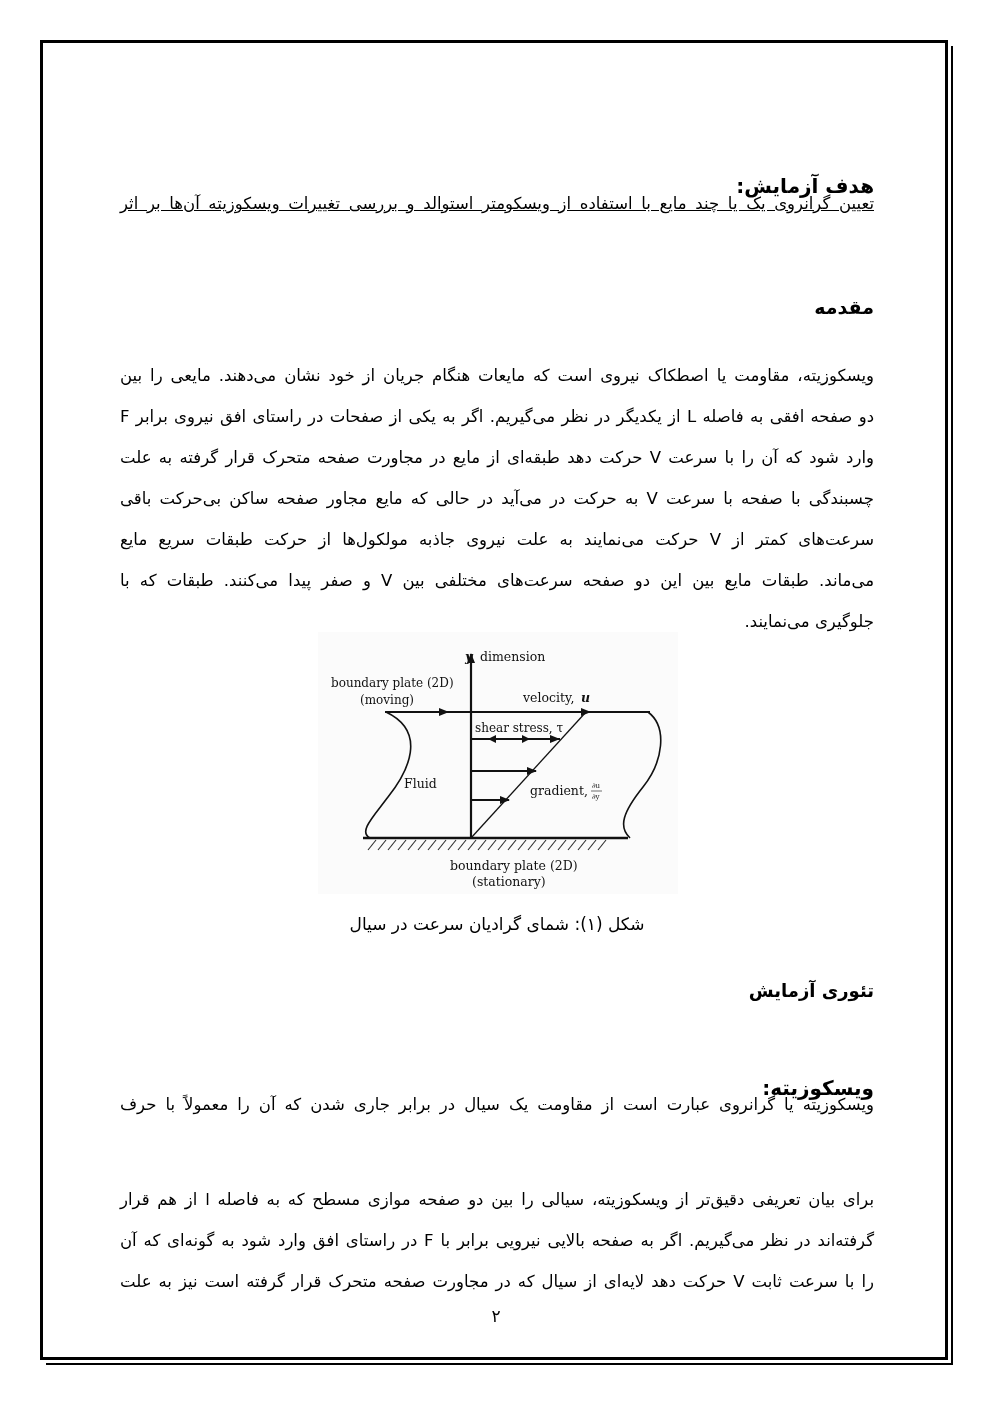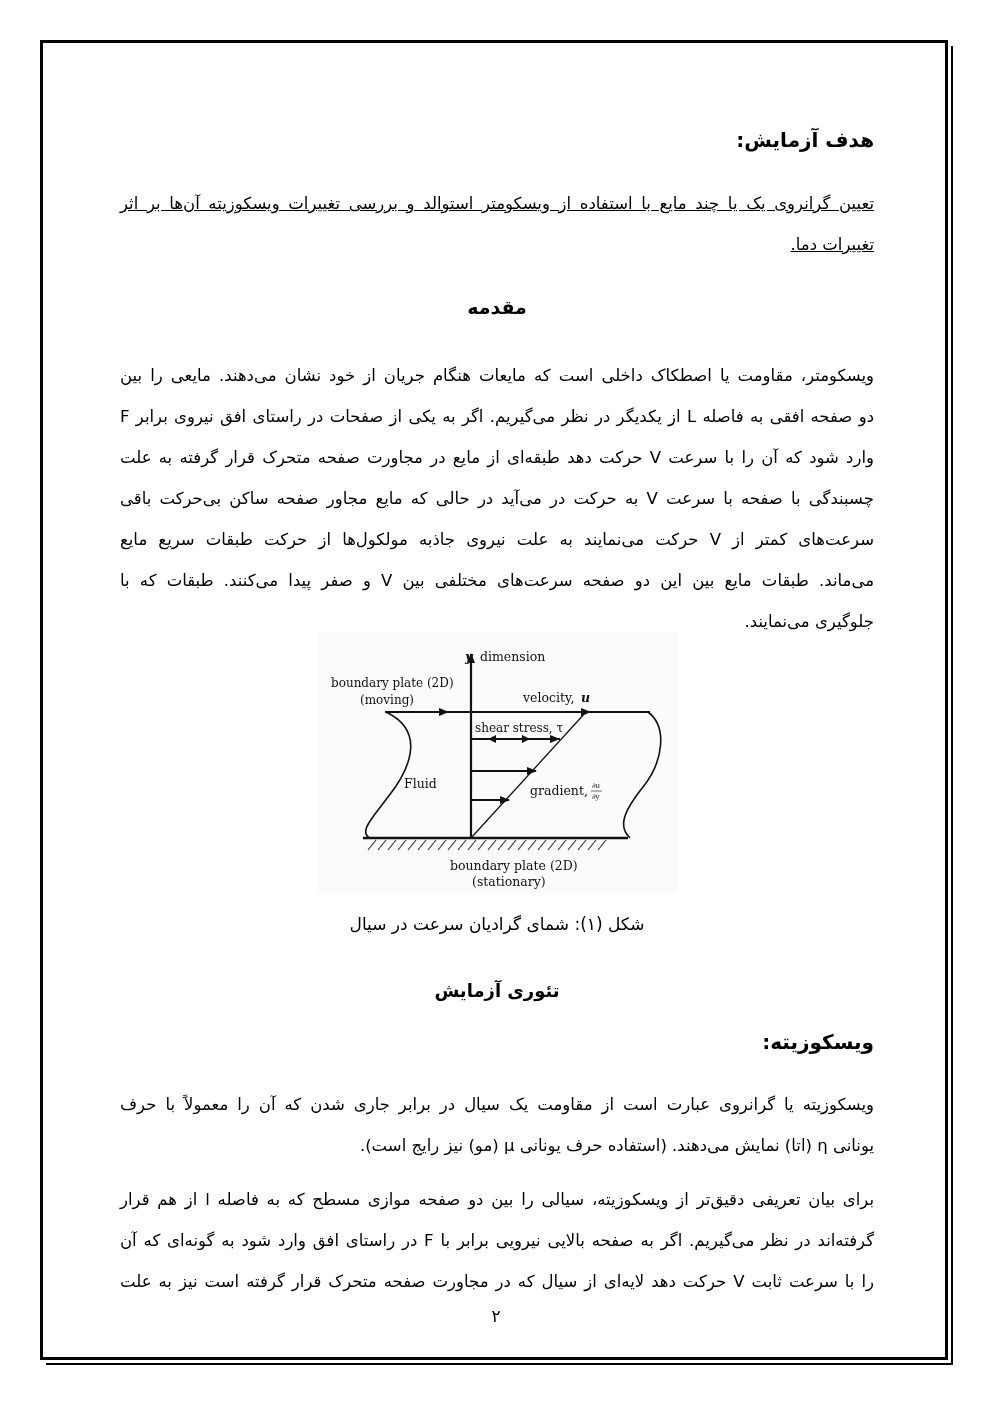--- a/index.html
+++ b/index.html
@@ -3,22 +3,22 @@
 <meta charset="utf-8">
 <style>
   html, body { margin:0; padding:0; background:#ffffff; }
   body { width:992px; height:1403px; position:relative; overflow:hidden;
          font-family:"DejaVu Sans", sans-serif; color:#000; }
   .page-border { position:absolute; left:40px; top:40px; width:908px; height:1320px;
                  border:3px solid #000; box-sizing:border-box; }
   .page-border-shadow-r { position:absolute; left:951px; top:46px; width:2px; height:1318px; background:#000; }
   .page-border-shadow-b { position:absolute; left:46px; top:1363px; width:907px; height:2px; background:#000; }
   .content { position:absolute; left:120px; top:0; width:754px; direction:rtl; text-align:justify; }
-  .h-right { position:absolute; right:0; font-weight:bold; font-size:20px; white-space:nowrap; }
-  .h-center { position:absolute; left:0; right:0; text-align:center; font-weight:bold; white-space:nowrap; }
+  .h-right { position:absolute; right:0; font-weight:bold; font-size:20px; white-space:nowrap;margin-top:46px; }
+  .h-center { position:absolute; left:0; right:0; text-align:right; font-weight:bold; white-space:nowrap; }
   .para { position:absolute; left:0; right:0; font-size:16.5px; line-height:41px;
           text-align:justify; text-align-last:right; }
   .para .line { display:block; white-space:nowrap; text-align:justify; text-align-last:justify; }
   .para .line.last { text-align-last:right; }
   .figure { position:absolute; left:318px; top:632px; width:360px; height:262px; background:#fbfbfb; }
   .figure svg { position:absolute; left:0; top:0; }
   .caption { position:absolute; left:120px; width:754px; top:914px; text-align:center;
              direction:rtl; font-size:17px; }
   .page-num { position:absolute; left:0; width:992px; top:1306px; text-align:center; font-size:17px; }
 </style>
@@ -28,42 +28,40 @@
 <div class="page-border"></div>
 <div class="page-border-shadow-r"></div>
 <div class="page-border-shadow-b"></div>
 
 <div class="content">
 
   <div class="h-right" style="top:128px;">هدف آزمایش:</div>
 
   <div class="para" style="top:183px;text-decoration:underline;">
     <span class="line">تعیین گرانروی یک یا چند مایع با استفاده از ویسکومتر استوالد و بررسی تغییرات ویسکوزیته آن‌ها بر اثر</span>
-    <span class="line last">تغییرات دما.</span>
   </div>
 
   <div class="h-center" style="top:296px; font-size:19px;">مقدمه</div>
 
   <div class="para" style="top:355px;">
-    <span class="line">ویسکومتر، مقاومت یا اصطکاک داخلی است که مایعات هنگام جریان از خود نشان می‌دهند. مایعی را بین</span>
+    <span class="line">ویسکوزیته، مقاومت یا اصطکاک نیروی است که مایعات هنگام جریان از خود نشان می‌دهند. مایعی را بین</span>
     <span class="line">دو صفحه افقی به فاصله L از یکدیگر در نظر می‌گیریم. اگر به یکی از صفحات در راستای افق نیروی برابر F</span>
     <span class="line">وارد شود که آن را با سرعت V حرکت دهد طبقه‌ای از مایع در مجاورت صفحه متحرک قرار گرفته به علت</span>
     <span class="line">چسبندگی با صفحه با سرعت V به حرکت در می‌آید در حالی که مایع مجاور صفحه ساکن بی‌حرکت باقی</span>
     <span class="line">سرعت‌های کمتر از V حرکت می‌نمایند به علت نیروی جاذبه مولکول‌ها از حرکت طبقات سریع مایع</span>
     <span class="line">می‌ماند. طبقات مایع بین این دو صفحه سرعت‌های مختلفی بین V و صفر پیدا می‌کنند. طبقات که با</span>
     <span class="line last">جلوگیری می‌نمایند.</span>
   </div>
 
   <div class="h-center" style="top:980px; font-size:18px;">تئوری آزمایش</div>
 
   <div class="h-right" style="top:1030px;">ویسکوزیته:</div>
 
   <div class="para" style="top:1084px;">
     <span class="line">ویسکوزیته یا گرانروی عبارت است از مقاومت یک سیال در برابر جاری شدن که آن را معمولاً با حرف</span>
-    <span class="line last">یونانی η (اتا) نمایش می‌دهند. (استفاده حرف یونانی μ (مو) نیز رایج است).</span>
   </div>
 
   <div class="para" style="top:1179px;">
     <span class="line">برای بیان تعریفی دقیق‌تر از ویسکوزیته، سیالی را بین دو صفحه موازی مسطح که به فاصله l از هم قرار</span>
     <span class="line">گرفته‌اند در نظر می‌گیریم. اگر به صفحه بالایی نیرویی برابر با F در راستای افق وارد شود به گونه‌ای که آن</span>
     <span class="line">را با سرعت ثابت V حرکت دهد لایه‌ای از سیال که در مجاورت صفحه متحرک قرار گرفته است نیز به علت</span>
   </div>
 </div>
 
 <div class="figure">

